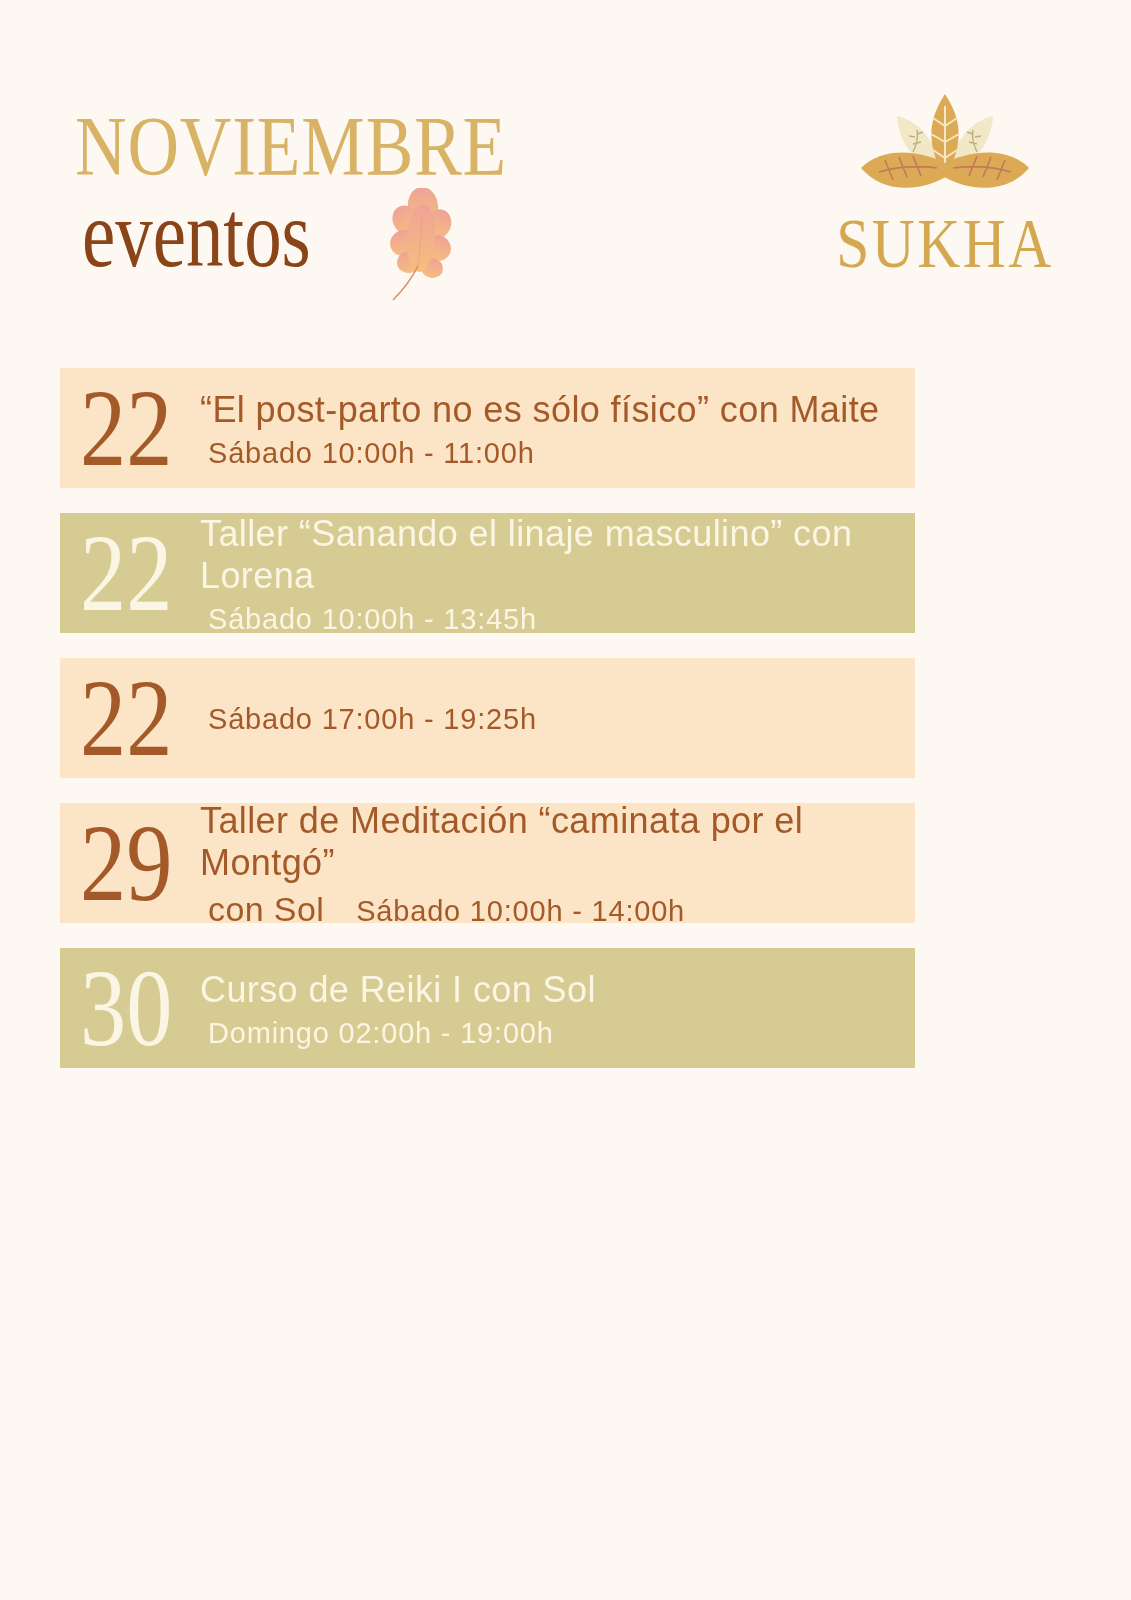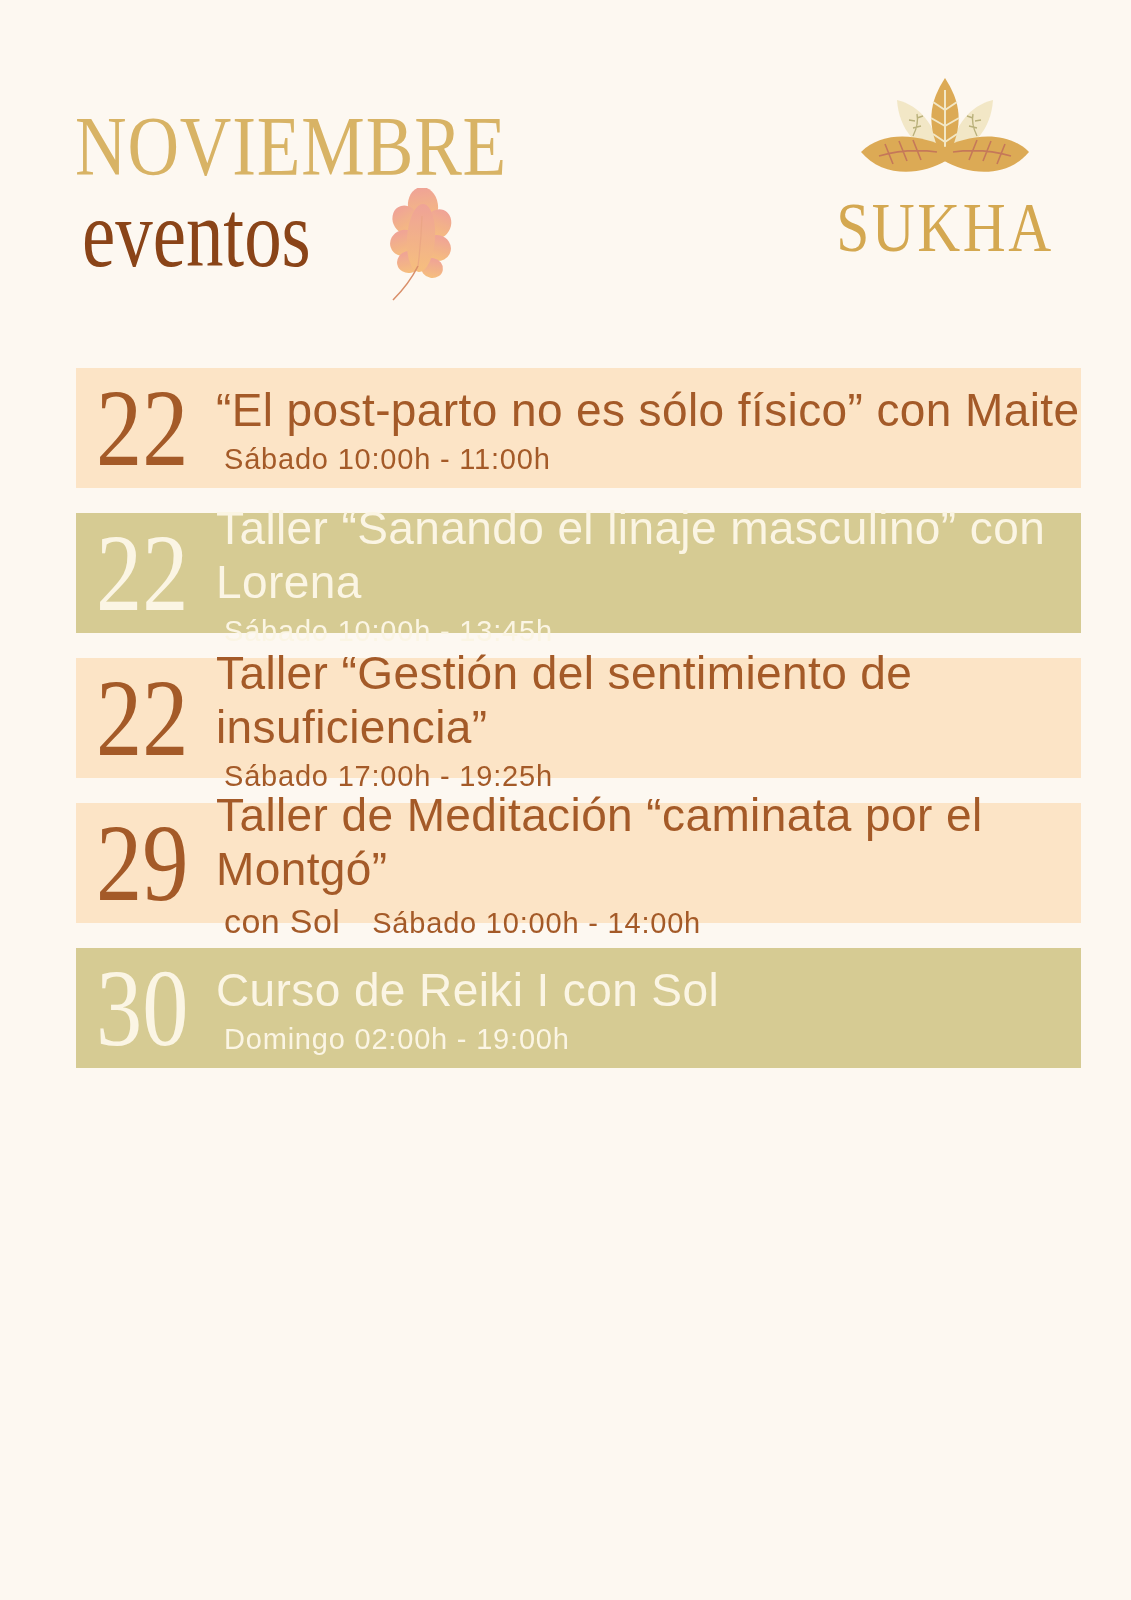--- a/index.html
+++ b/index.html
@@ -22,50 +22,50 @@
   }
   .subtitle {
     position:absolute; left:82px; top:178px;
     font-family:"Liberation Serif", serif;
     font-size:96px; font-weight:400;
     color: var(--eventos-brown, #8a4418);
     transform: scaleX(0.78); transform-origin:left top;
     white-space:nowrap;
   }
   .header-leaf { position:absolute; left:365px; top:188px; }
-  .logo { position:absolute; left:815px; top:76px; width:260px; text-align:center; }
+  .logo { position:absolute; left:815px; top:92px; width:260px; text-align:center; }
   .logo-leaves { display:block; margin:0 auto; }
   .logo-text {
     font-family:"Liberation Serif", serif;
     font-size:70px; font-weight:400; letter-spacing:3px;
     color: var(--sukha-gold, #d4a851);
     transform: scaleX(0.85); transform-origin:center top;
     margin-top:2px;
   }
   
-  .events { margin-left:76px; width:1005px; }
+  .events { margin-left:60px; width:855px; }
   .row {
     display:flex; align-items:center;
     height:120px; margin-bottom:25px;
     padding-left:20px;
   }
   .row.peach { background: var(--peach-bg, #fce4c6); }
   .row.olive { background: var(--olive-bg, #d6cb93); }
   .day {
     width:120px; flex-shrink:0;
     font-family:"Liberation Serif", serif;
     font-size:110px; font-weight:400; line-height:1;
     transform: scaleX(0.84); transform-origin:left center;
   }
   .row.peach .day { color: var(--brown-text, #a45a28); }
   .row.olive .day { color: var(--cream-text, #fbf5e4); }
   .content { display:flex; flex-direction:column; gap:6px; padding-top:2px; }
   .row.peach .content { color: var(--brown-text, #a45a28); }
   .row.olive .content { color: var(--cream-text, #fbf5e4); }
-  .line1 .title { font-size:46px; letter-spacing:0.4px; }
+  .line1 .title { font-size:36px; letter-spacing:0.4px; }
   .line2 { display:flex; align-items:baseline; gap:32px; padding-left:8px;text-align:center; }
   .t2 { font-size:34px; letter-spacing:0.4px; }
   .t2:empty { display:none; }
   .schedule { font-size:29px; letter-spacing:0.8px; }
 </style>
 </head>
 <body>
 
 <div class="header">
   <div class="month">NOVIEMBRE</div>
@@ -138,21 +138,20 @@
       <div class="line2">
 
         <span class="schedule">Sábado 10:00h - 13:45h</span>
       </div>
     </div>
   </div>
 
   <div class="row peach">
     <div class="day">22</div>
     <div class="content">
-      <div class="line1"><span class="title">Taller “Gestión del sentimiento de insuficiencia”</span></div>
       <div class="line2">
         <span class="schedule">Sábado 17:00h - 19:25h</span>
       </div>
     </div>
   </div>
 
 
   <div class="row peach">
     <div class="day">29</div>
     <div class="content">

